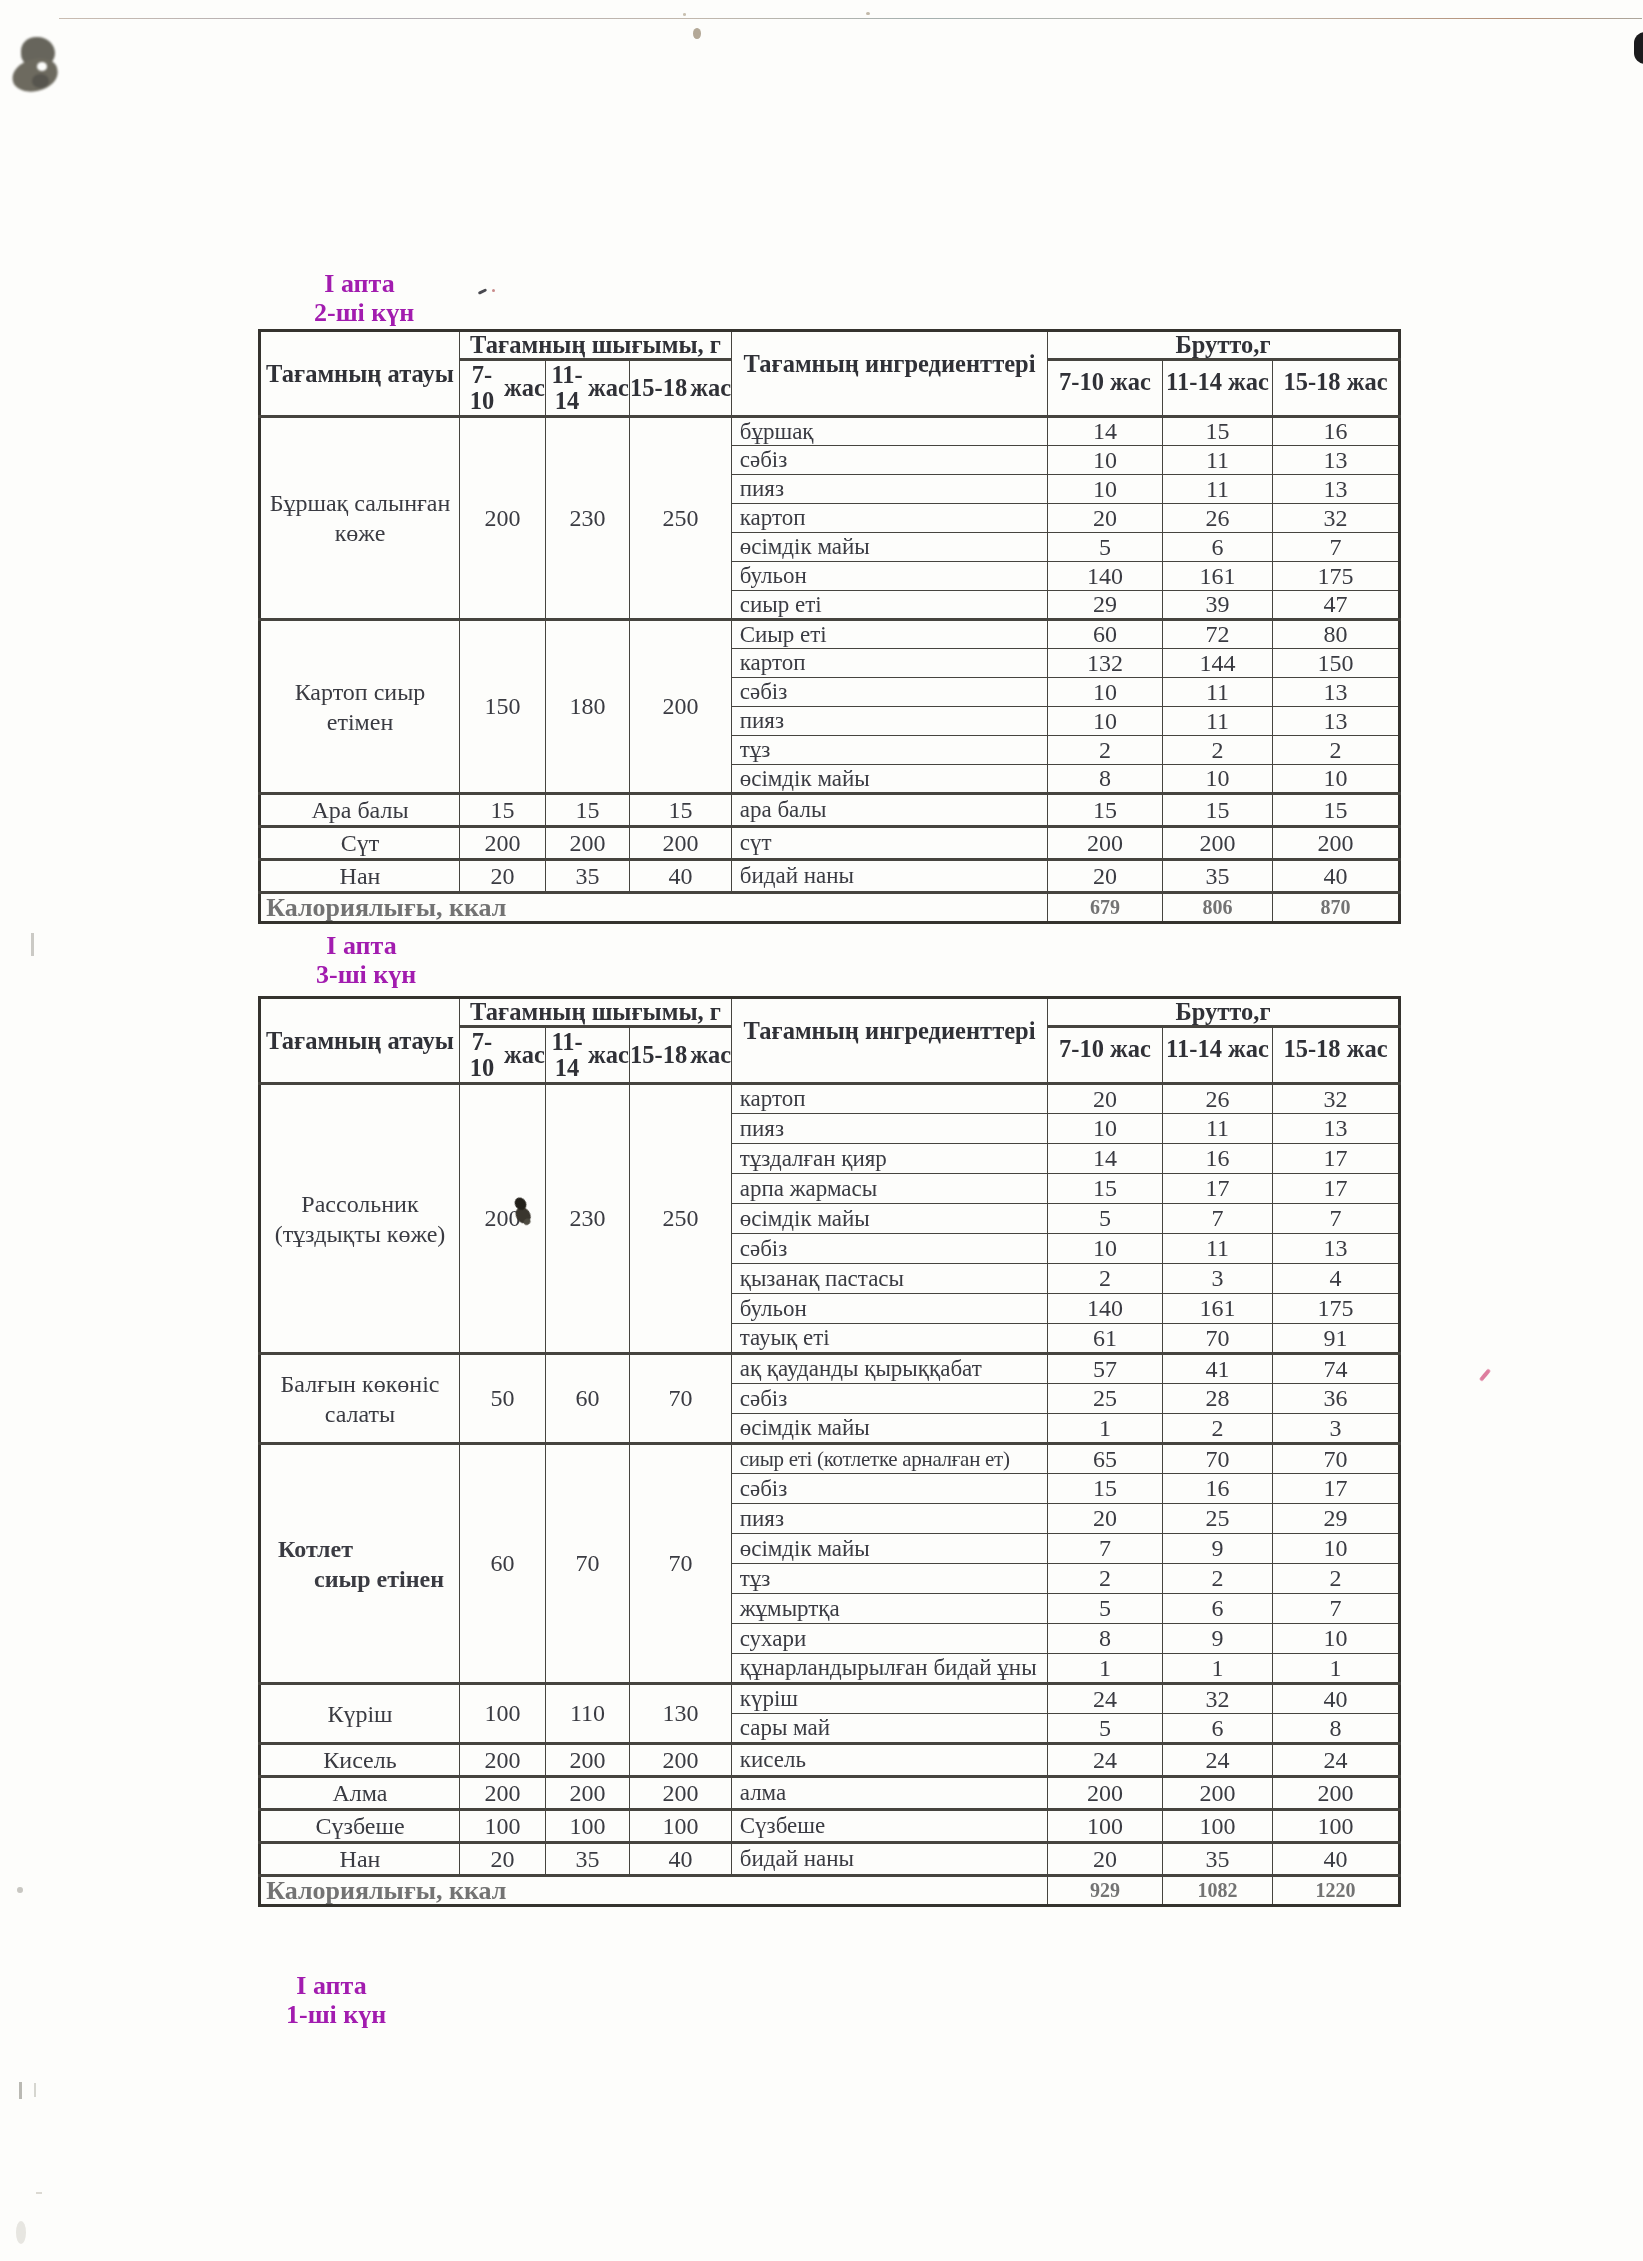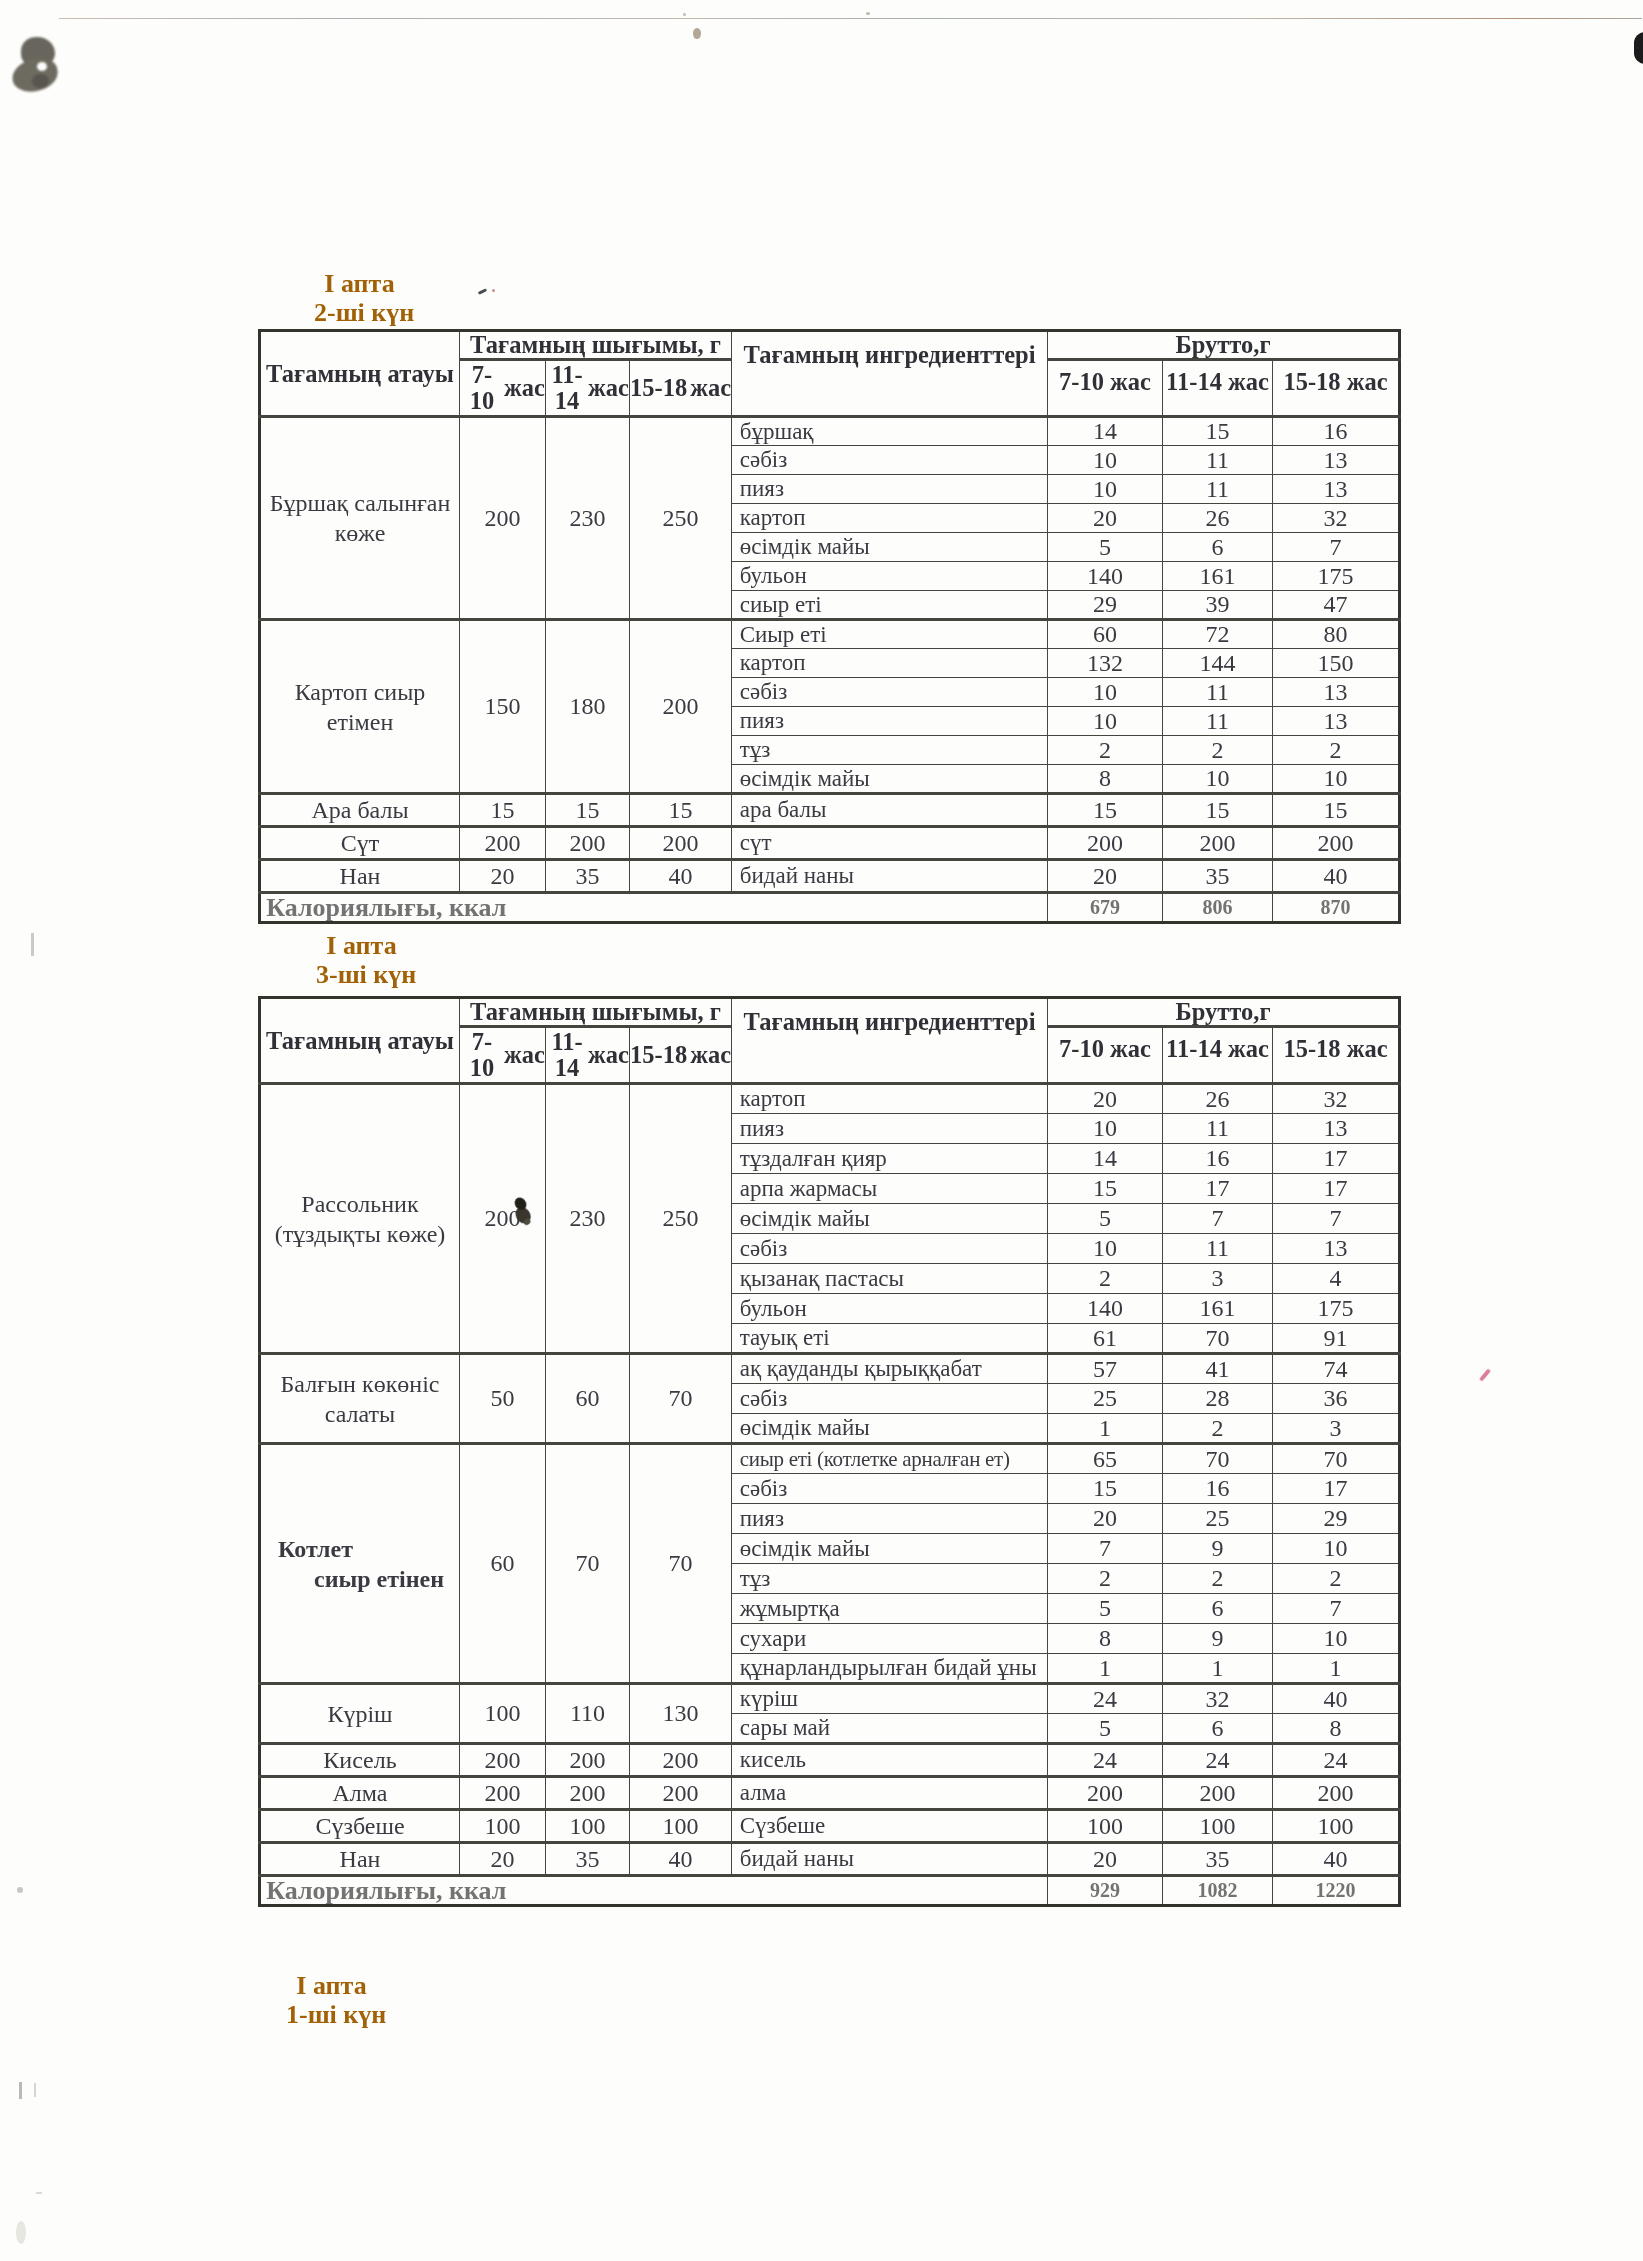--- a/index.html
+++ b/index.html
@@ -3,40 +3,40 @@
 <meta charset="utf-8">
 <style>
   html,body{margin:0;padding:0;}
   body{
     width:1644px;height:2261px;position:relative;overflow:hidden;
     background:#fdfdfb;
     font-family:"Liberation Serif","DejaVu Serif",serif;
     color:#3a3b42;
   }
   
-  .heading{position:absolute;font-size:26px;font-weight:bold;line-height:29px;color:#a16207;}
+  .heading{position:absolute;font-size:26px;font-weight:bold;line-height:29px;color:#a21caf;}
   .heading .l1{padding-left:10.3px;}
   .h1{left:314px;top:269px;}
   .h2{left:316px;top:931px;}
   .h3{left:286px;top:1971px;}
   
   .twrap{position:absolute;z-index:1;}
   .t1wrap{left:258px;top:329px;}
   .t2wrap{left:258px;top:996px;}
   table{border-collapse:collapse;table-layout:fixed;width:1140px;border:3.9px solid #35332e;}
   td{
     border:1.9px solid #46443f;
     font-size:24px;line-height:1.05;
     vertical-align:middle;text-align:center;
     overflow:hidden;padding:0;
   }
   thead td{font-weight:bold;font-size:24.5px;border-bottom-width:3.2px;color:#303137;}
   thead tr.hrow1{height:29px;}
   thead tr.hrow2{height:57px;}
-  td.ingr-h{vertical-align:top;padding-top:10px;}
+  td.ingr-h{vertical-align:top;padding-top:19px;}
   td.bage-h{vertical-align:top;padding-top:7.7px;}
   .age2{display:flex;flex-direction:row;justify-content:space-between;align-items:center;height:49px;padding:2.6px 0 2.6px;}
   #table1 tbody tr{height:29px;}
   #table2 tbody tr{height:30px;}
   tr.section-start td{border-top-width:3.2px;}
   td.dish-name{white-space:pre-line;line-height:1.25;padding:0 3.9px;}
   td.ingr{text-align:left;padding-left:7.7px;white-space:nowrap;font-size:23px;}
   td.out-val,td.bval{text-align:center;}
   tr.calorie-row{height:27px;}
   tr.calorie-row td{border-top-width:3.2px;font-weight:bold;color:#737373;}

